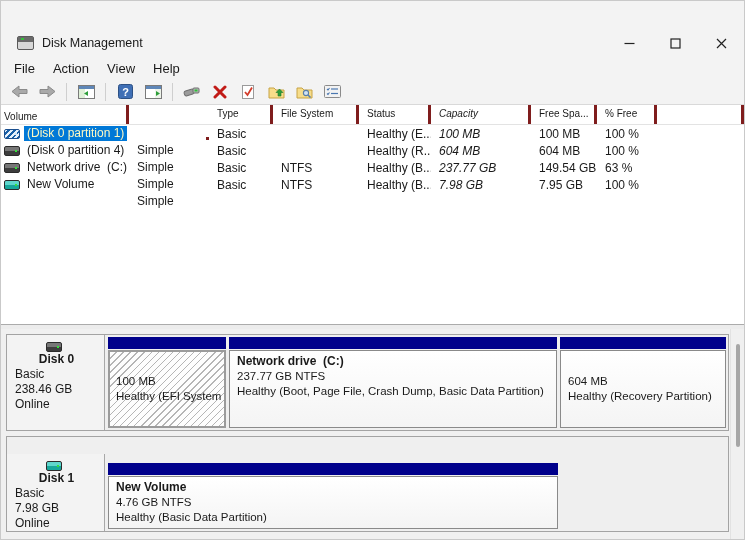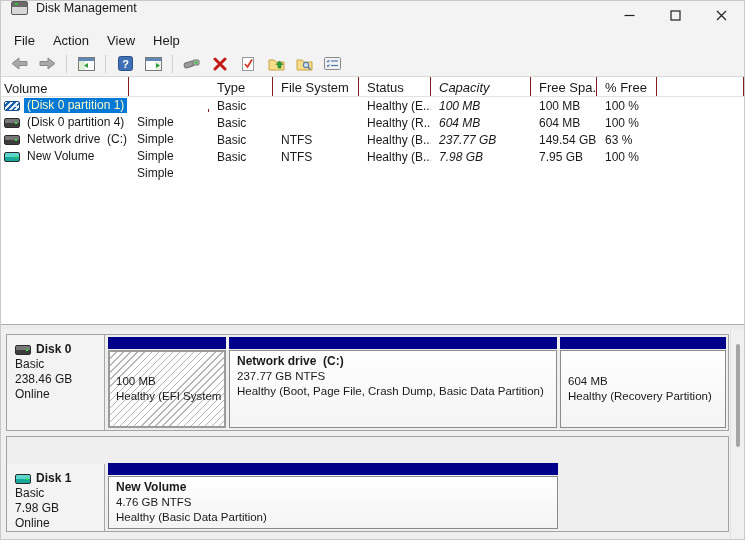--- a/index.html
+++ b/index.html
@@ -1,42 +1,42 @@
 <!DOCTYPE html>
 <html><head>
 <meta charset="utf-8">
 <style>
   * { margin:0; padding:0; box-sizing:border-box; }
   html,body { width:745px; height:540px; overflow:hidden; }
   body { font-family:"Liberation Sans","DejaVu Sans",sans-serif; font-size:12px; color:#1a1a1a; }
   .window { width:745px; height:540px; background:#f3f3f3; border:1px solid #c9c9c9; display:flex; flex-direction:column; }
 
   
-  .titlebar { height:28px; display:flex; padding-left:10px; flex:0 0 auto; }
+  .titlebar { height:28px; display:flex; align-items:center; padding-left:16px; flex:0 0 auto;margin-top:28px; }
   .app-icon { width:17px; height:14px; position:relative; background:#d8d8d8; border:1px solid #5a5a5a; border-radius:2px; margin-right:8px; }
   .app-icon::before { content:""; position:absolute; left:0; top:0; right:0; height:5px; background:#6a6a6a; }
   .app-icon::after { content:""; position:absolute; left:3px; top:1px; width:3px; height:2px; background:#35c03a; }
   .title-text { font-size:12.5px; color:#191919; }
   .win-controls { margin-left:auto; display:flex; height:100%; }
   .win-btn { width:46px; height:100%; display:flex; align-items:center; justify-content:center; color:#222; cursor:default; }
   .win-btn svg { display:block; }
 
   
   .menubar { height:22px; display:flex; align-items:center; padding-left:4px; flex:0 0 auto; font-size:13px; }
   .menu-item { padding:2px 9px; border-radius:2px; }
 
   
   .toolbar { height:26px; display:flex; align-items:center; padding-left:6px; gap:4px; flex:0 0 auto; border-bottom:1px solid #d9d9d9; }
   .tbtn { width:24px; height:22px; display:flex; align-items:center; justify-content:center; border-radius:2px; }
   .tsep { width:1px; height:18px; background:#cfcfcf; margin:0 3px; }
 
   
   .listpane { background:#fff; flex:1 1 auto; overflow:hidden; position:relative; }
   .lv-header { display:flex; height:20px; border-bottom:1px solid #e3e3e3; background:#fff; }
-  .lv-h { padding:3px 1px 0 8px; border-right:1px solid #7f1d1d; font-size:13px; color:#1a1a1a; white-space:nowrap; overflow:hidden; }
+  .lv-h { padding:3px 1px 0 8px; border-right:3px solid #7f1d1d; font-size:10px; color:#1a1a1a; white-space:nowrap; overflow:hidden; }
   .lv-row { display:flex; height:17px; align-items:center; }
   .lv-c { padding-left:8px; white-space:pre; overflow:hidden; font-size:12px; }
   .c-volume { width:128px; display:flex; align-items:center; padding-left:3px; }
   .c-layout { width:80px;margin-top:32px; } .c-type { width:64px; } .c-fs { width:86px; }
   .c-status { width:72px; } .c-capacity { width:100px;font-style:italic; } .c-free { width:66px; }
   .c-pct { width:60px; } .c-fill { flex:1; }
   .vol-label { padding:0 3px 1px 3px; white-space:pre; }
   .vol-label.selected { background:#0078d7; color:#fef9c3; }
   .drive-ico { width:16px; height:10px; border-radius:2px; margin-right:4px; position:relative; flex:0 0 auto; border:1px solid #2b2b2b; }
   .drive-ico::after { content:""; position:absolute; right:2px; top:50%; margin-top:-1px; width:2px; height:2px; background:#35e03a; }
@@ -45,21 +45,21 @@
   .ico-hatched { background:repeating-linear-gradient(135deg,#e8f1fb 0 2px,#1860a8 2px 4px); border-color:#1b4f8f; }
   .ico-hatched::after { background:#cfe2f5; }
 
   
   .splitter { height:5px; background:#ececec; border-top:1px solid #ababab; flex:0 0 auto; }
 
   
   .bottompane { height:210px; background:#f0f0f0; position:relative; flex:0 0 auto; }
   .disk-row { position:absolute; left:5px; width:723px; border:1px solid #a3a3a3; background:#efefef; display:flex; }
   .disk-head { width:98px; flex:0 0 auto; background:#f3f3f3; border-right:1px solid #a8a8a8; padding:7px 6px 0 8px; line-height:15px; font-size:12px; }
-  .disk-title { display:flex; align-items:center; font-weight:bold; }
+  .disk-title { display:flex; align-items:center; font-weight:bold;flex-direction:column; }
   .disk-title .drive-ico { margin-right:5px; }
   .parts { flex:1; display:flex; padding:2px 0; }
   .part { margin-left:3px; display:flex; flex-direction:column; flex:0 0 auto; }
   .part-bar { height:12px; flex:0 0 auto; }
   .part-body { flex:1; margin-top:1px; border:1px solid #8a8a8a; background:linear-gradient(#ffffff,#f4f4f4); padding:3px 7px; overflow:hidden; white-space:nowrap; font-size:11.5px; line-height:15px; display:flex; flex-direction:column; }
   .part-body.centered { justify-content:center; }
   .part.selected .part-body { border:2px solid #9b9b9b; padding:2px 6px;
       background:repeating-linear-gradient(135deg,#fdfdfd 0 4px,#b5b5b5 4px 5px); }
   .part-title { font-weight:bold; font-size:12px; white-space:pre; }
 

